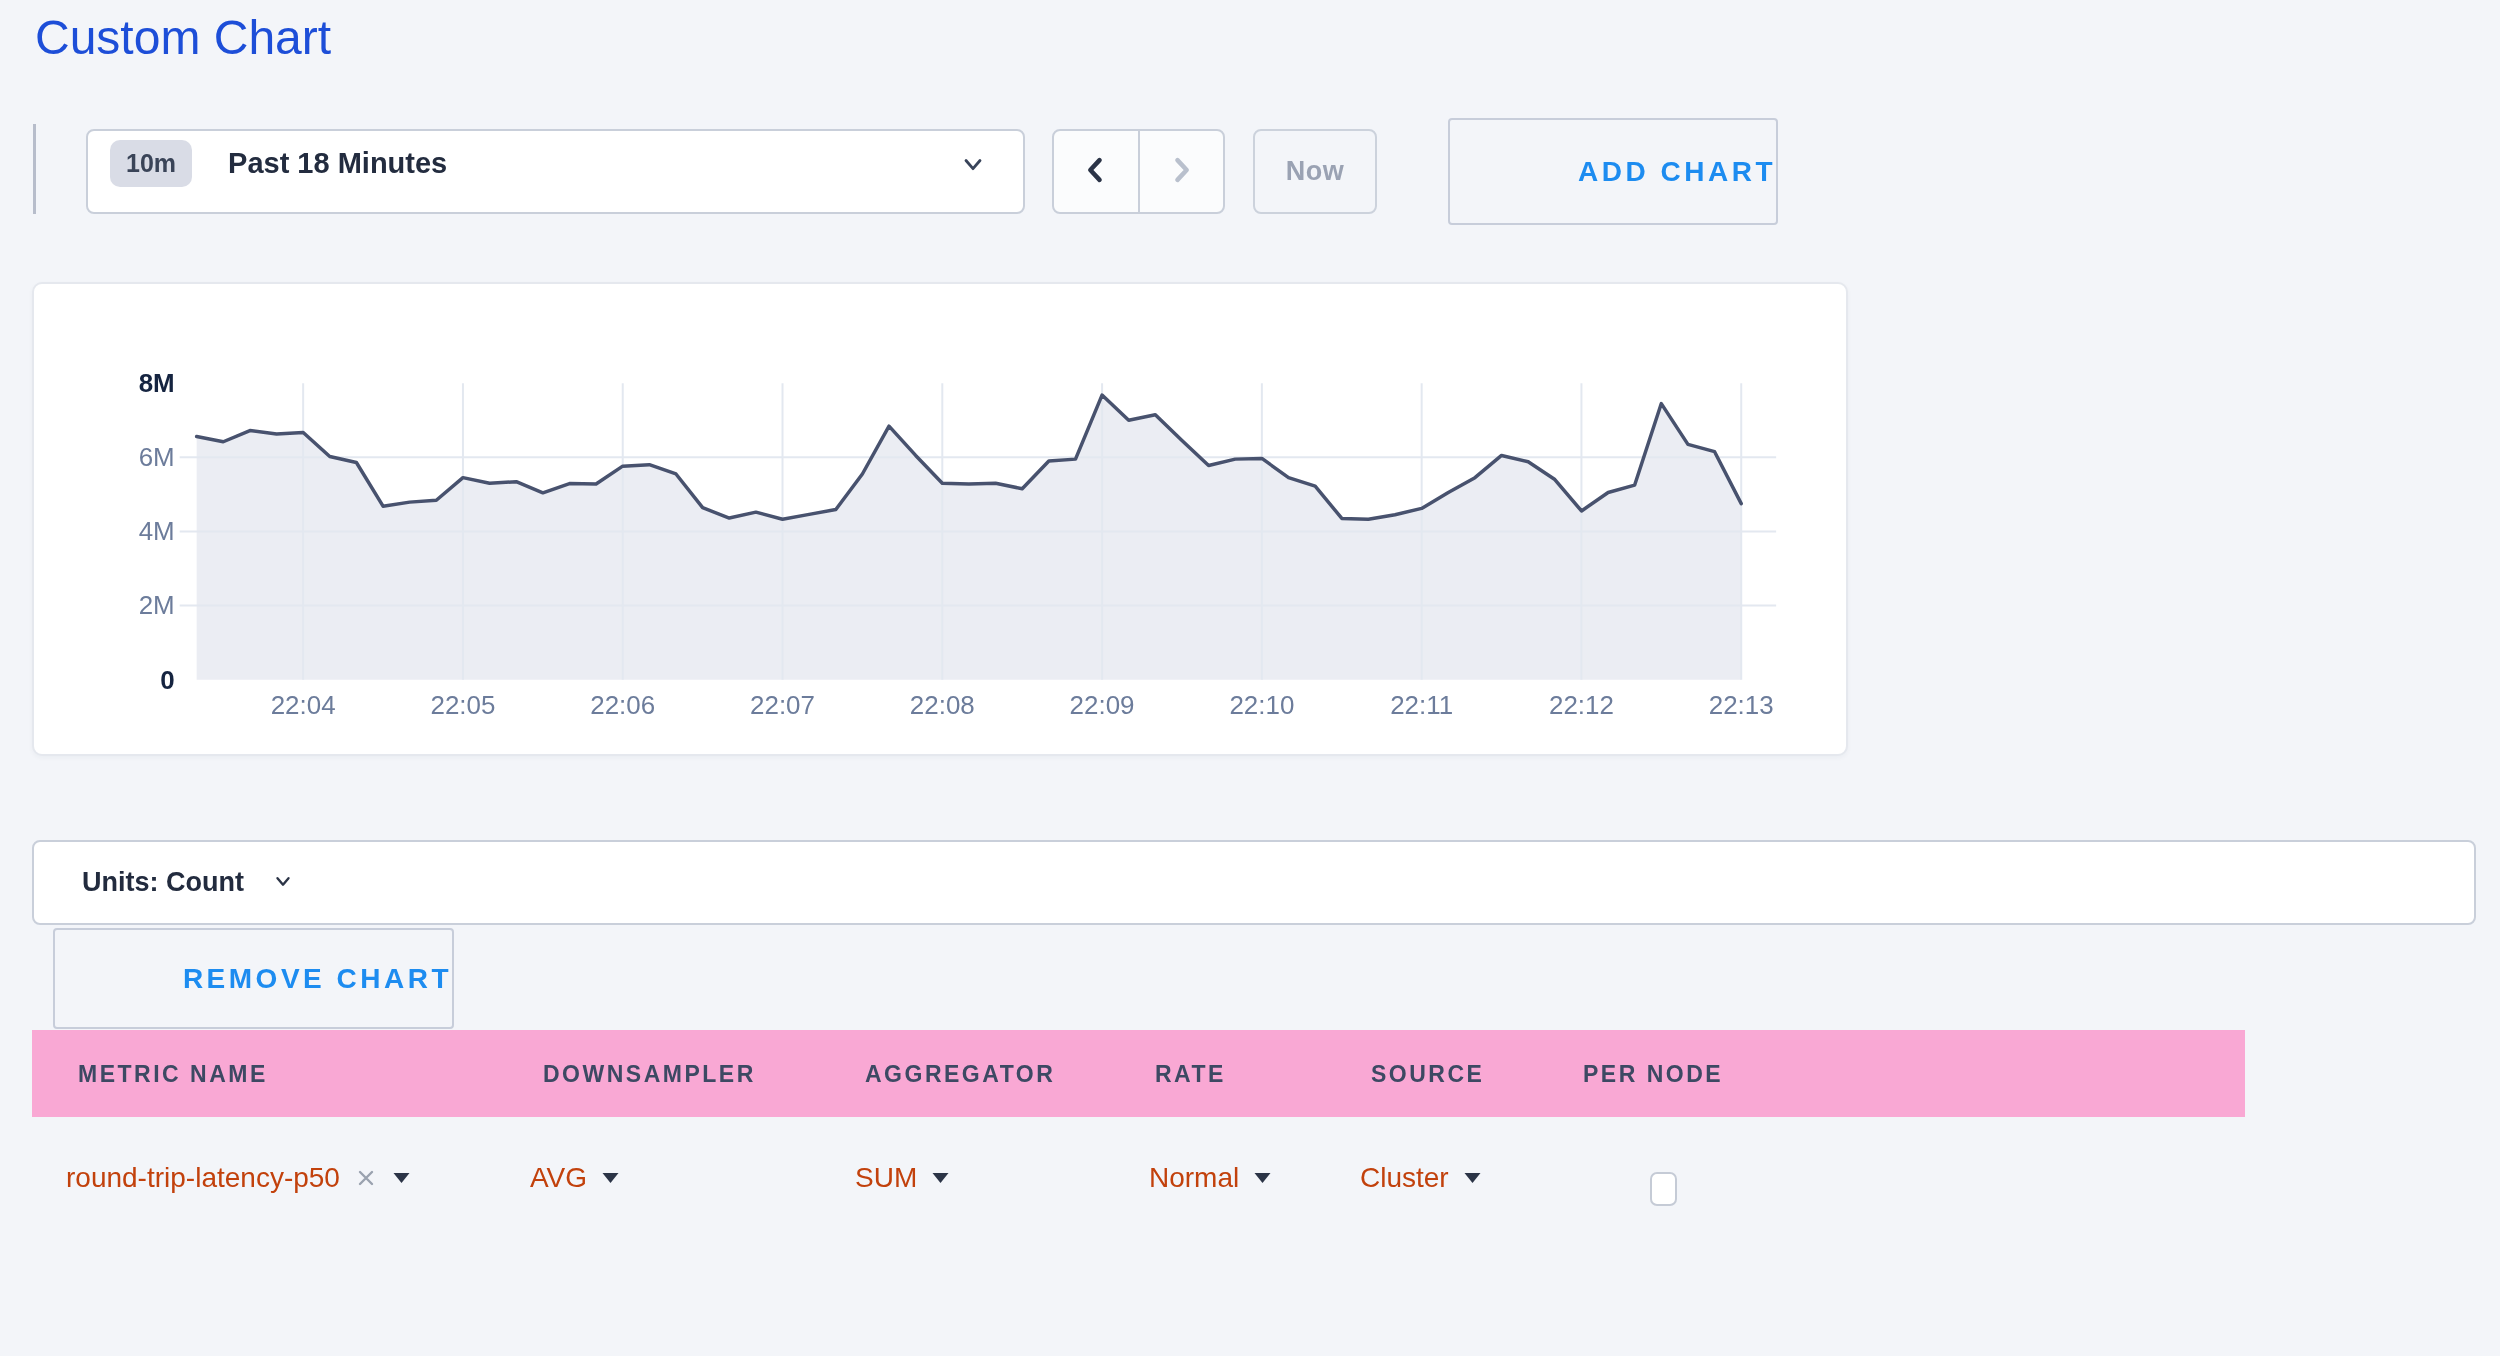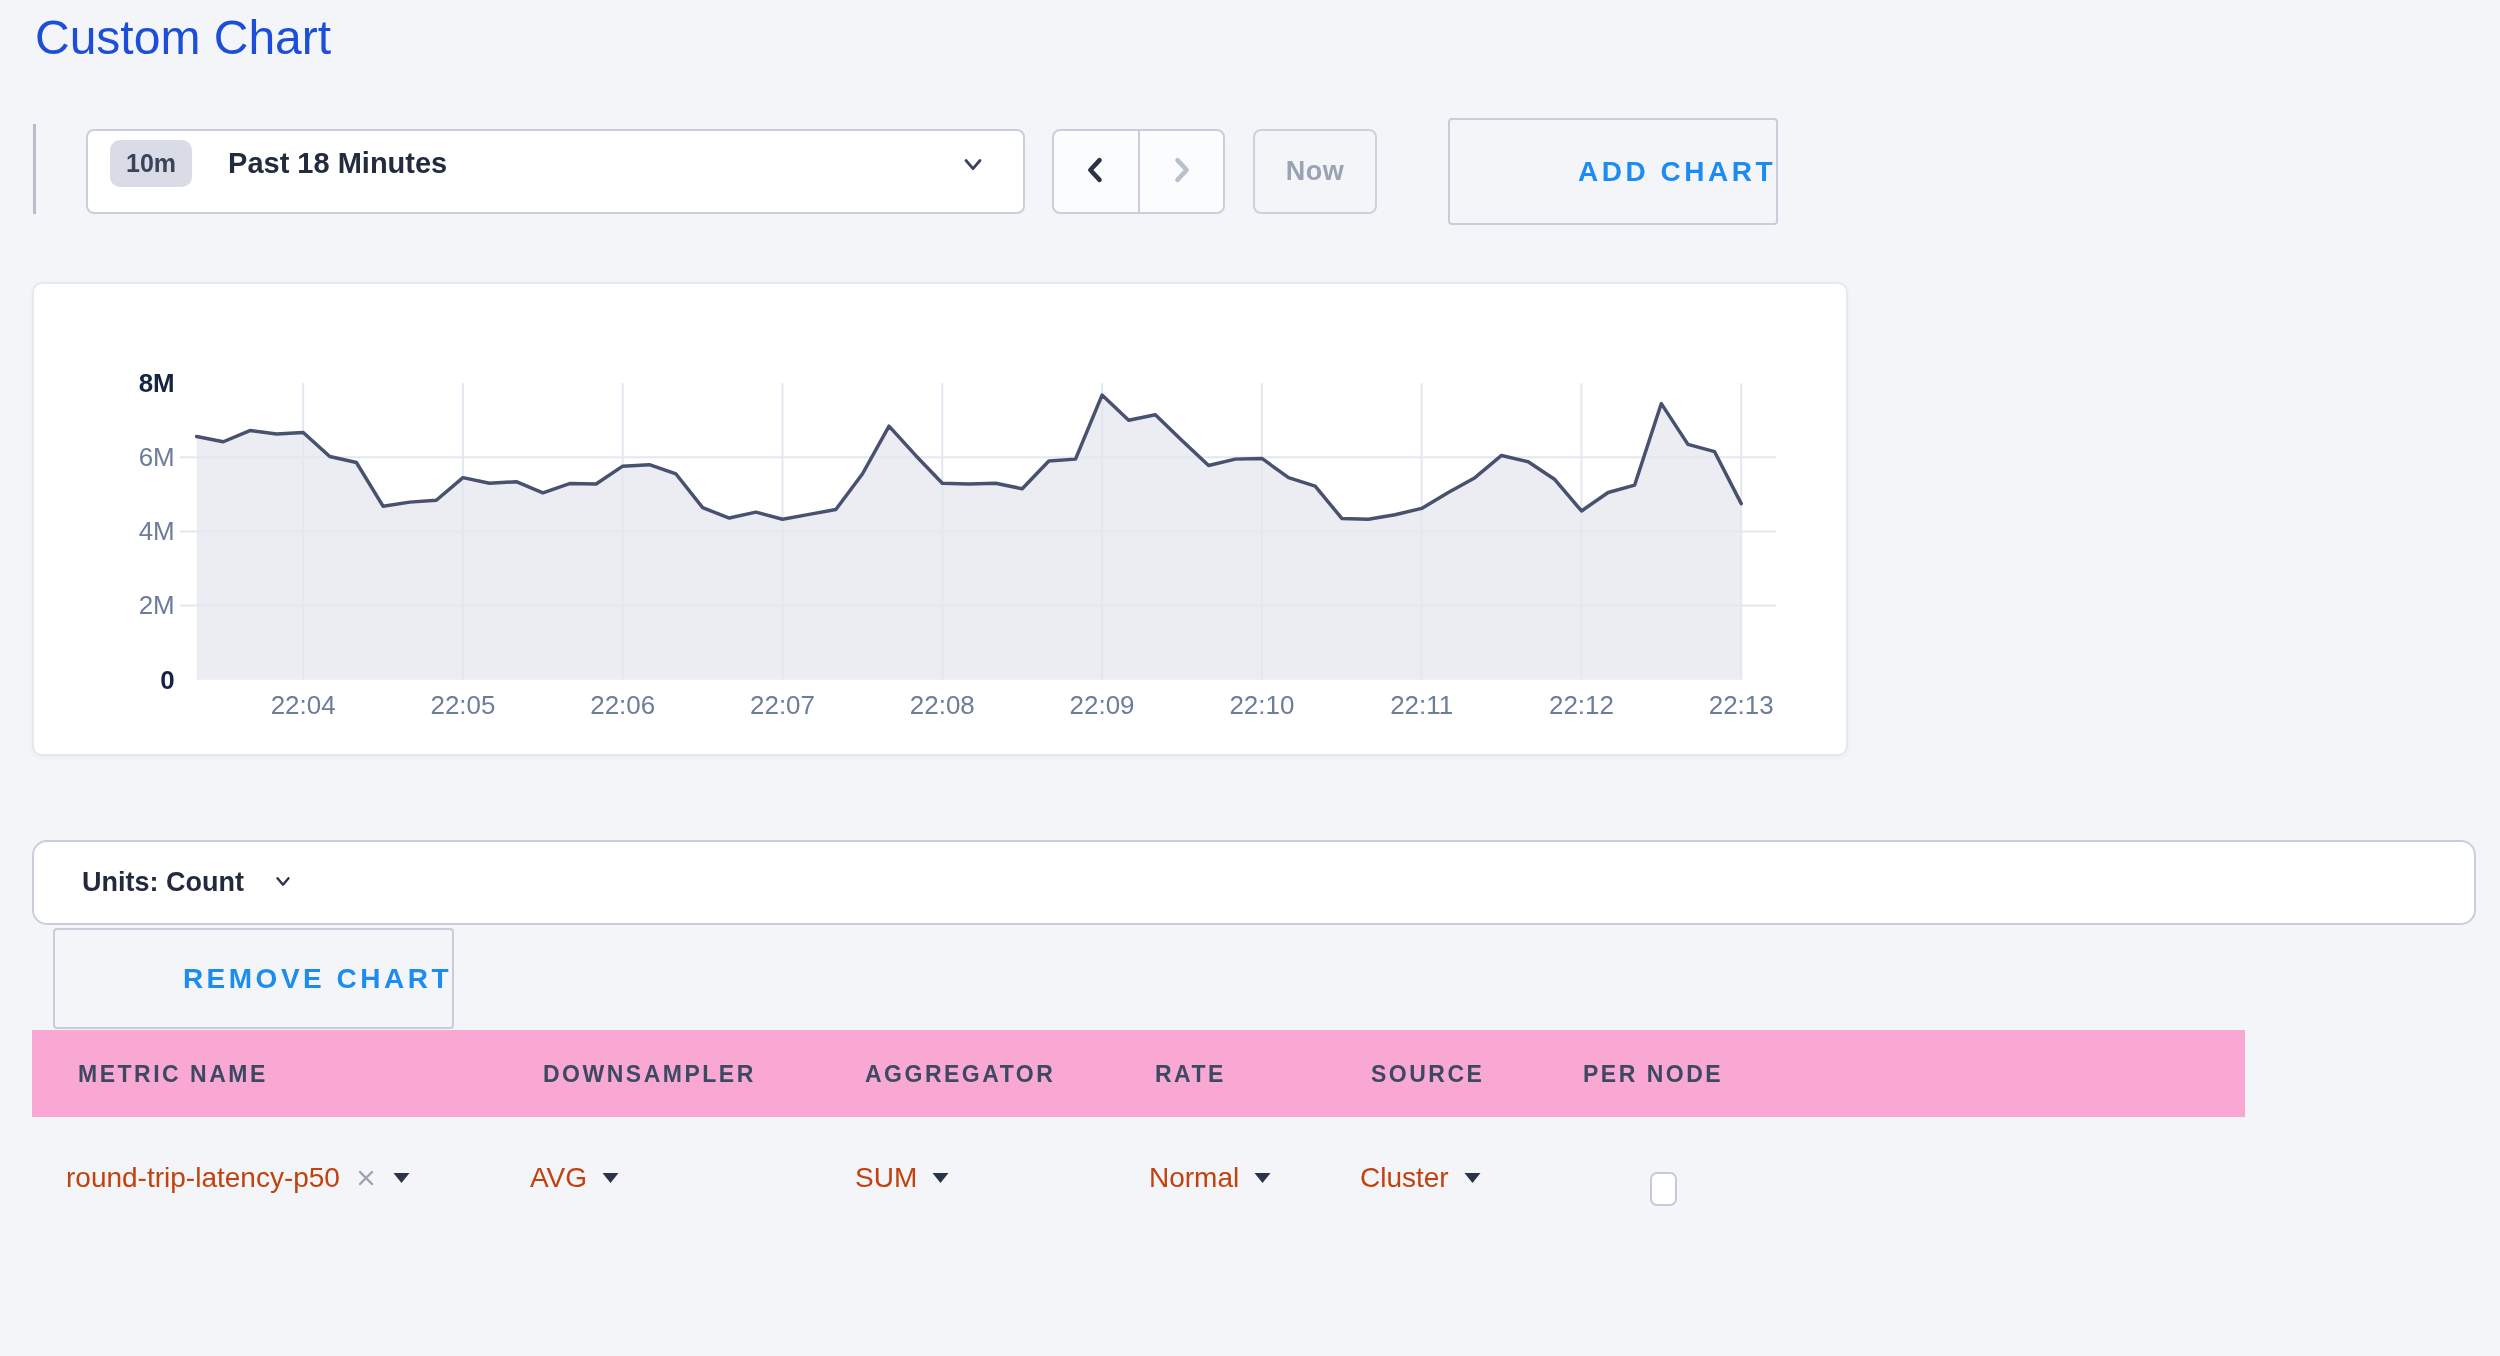--- a/index.html
+++ b/index.html
@@ -62,21 +62,21 @@
     left:32px; top:282px; width:1816px; height:474px;
     background:#ffffff; border:2px solid #e5e8ee; border-radius:10px;
     box-shadow:0 2px 5px rgba(30,40,80,0.04);
   }
   .chart-card svg { display:block; width:100%; height:100%; }
   svg text { font-family:"Liberation Sans","DejaVu Sans",sans-serif; }
 
   
   .units-bar {
     left:32px; top:840px; width:2444px; height:85px;
-    background:#ffffff; border:2px solid #c9cfda; border-radius:15px;
+    background:#ffffff; border:2px solid #c9cfda; border-radius:8px;
     display:flex; align-items:center; padding-left:48px; cursor:pointer;
   }
   .units-label { font-size:27px; font-weight:700; color:#222b3e; }
   .units-bar .small-chev { margin-left:28px; }
 
   
   .thead-band { left:32px; top:1030px; width:2213px; height:87px; background:#f9a8d4; }
   .th {
     position:absolute; top:50%; transform:translateY(-50%);
     font-size:23px; font-weight:700; letter-spacing:2.5px; color:#3d4963; white-space:nowrap;

